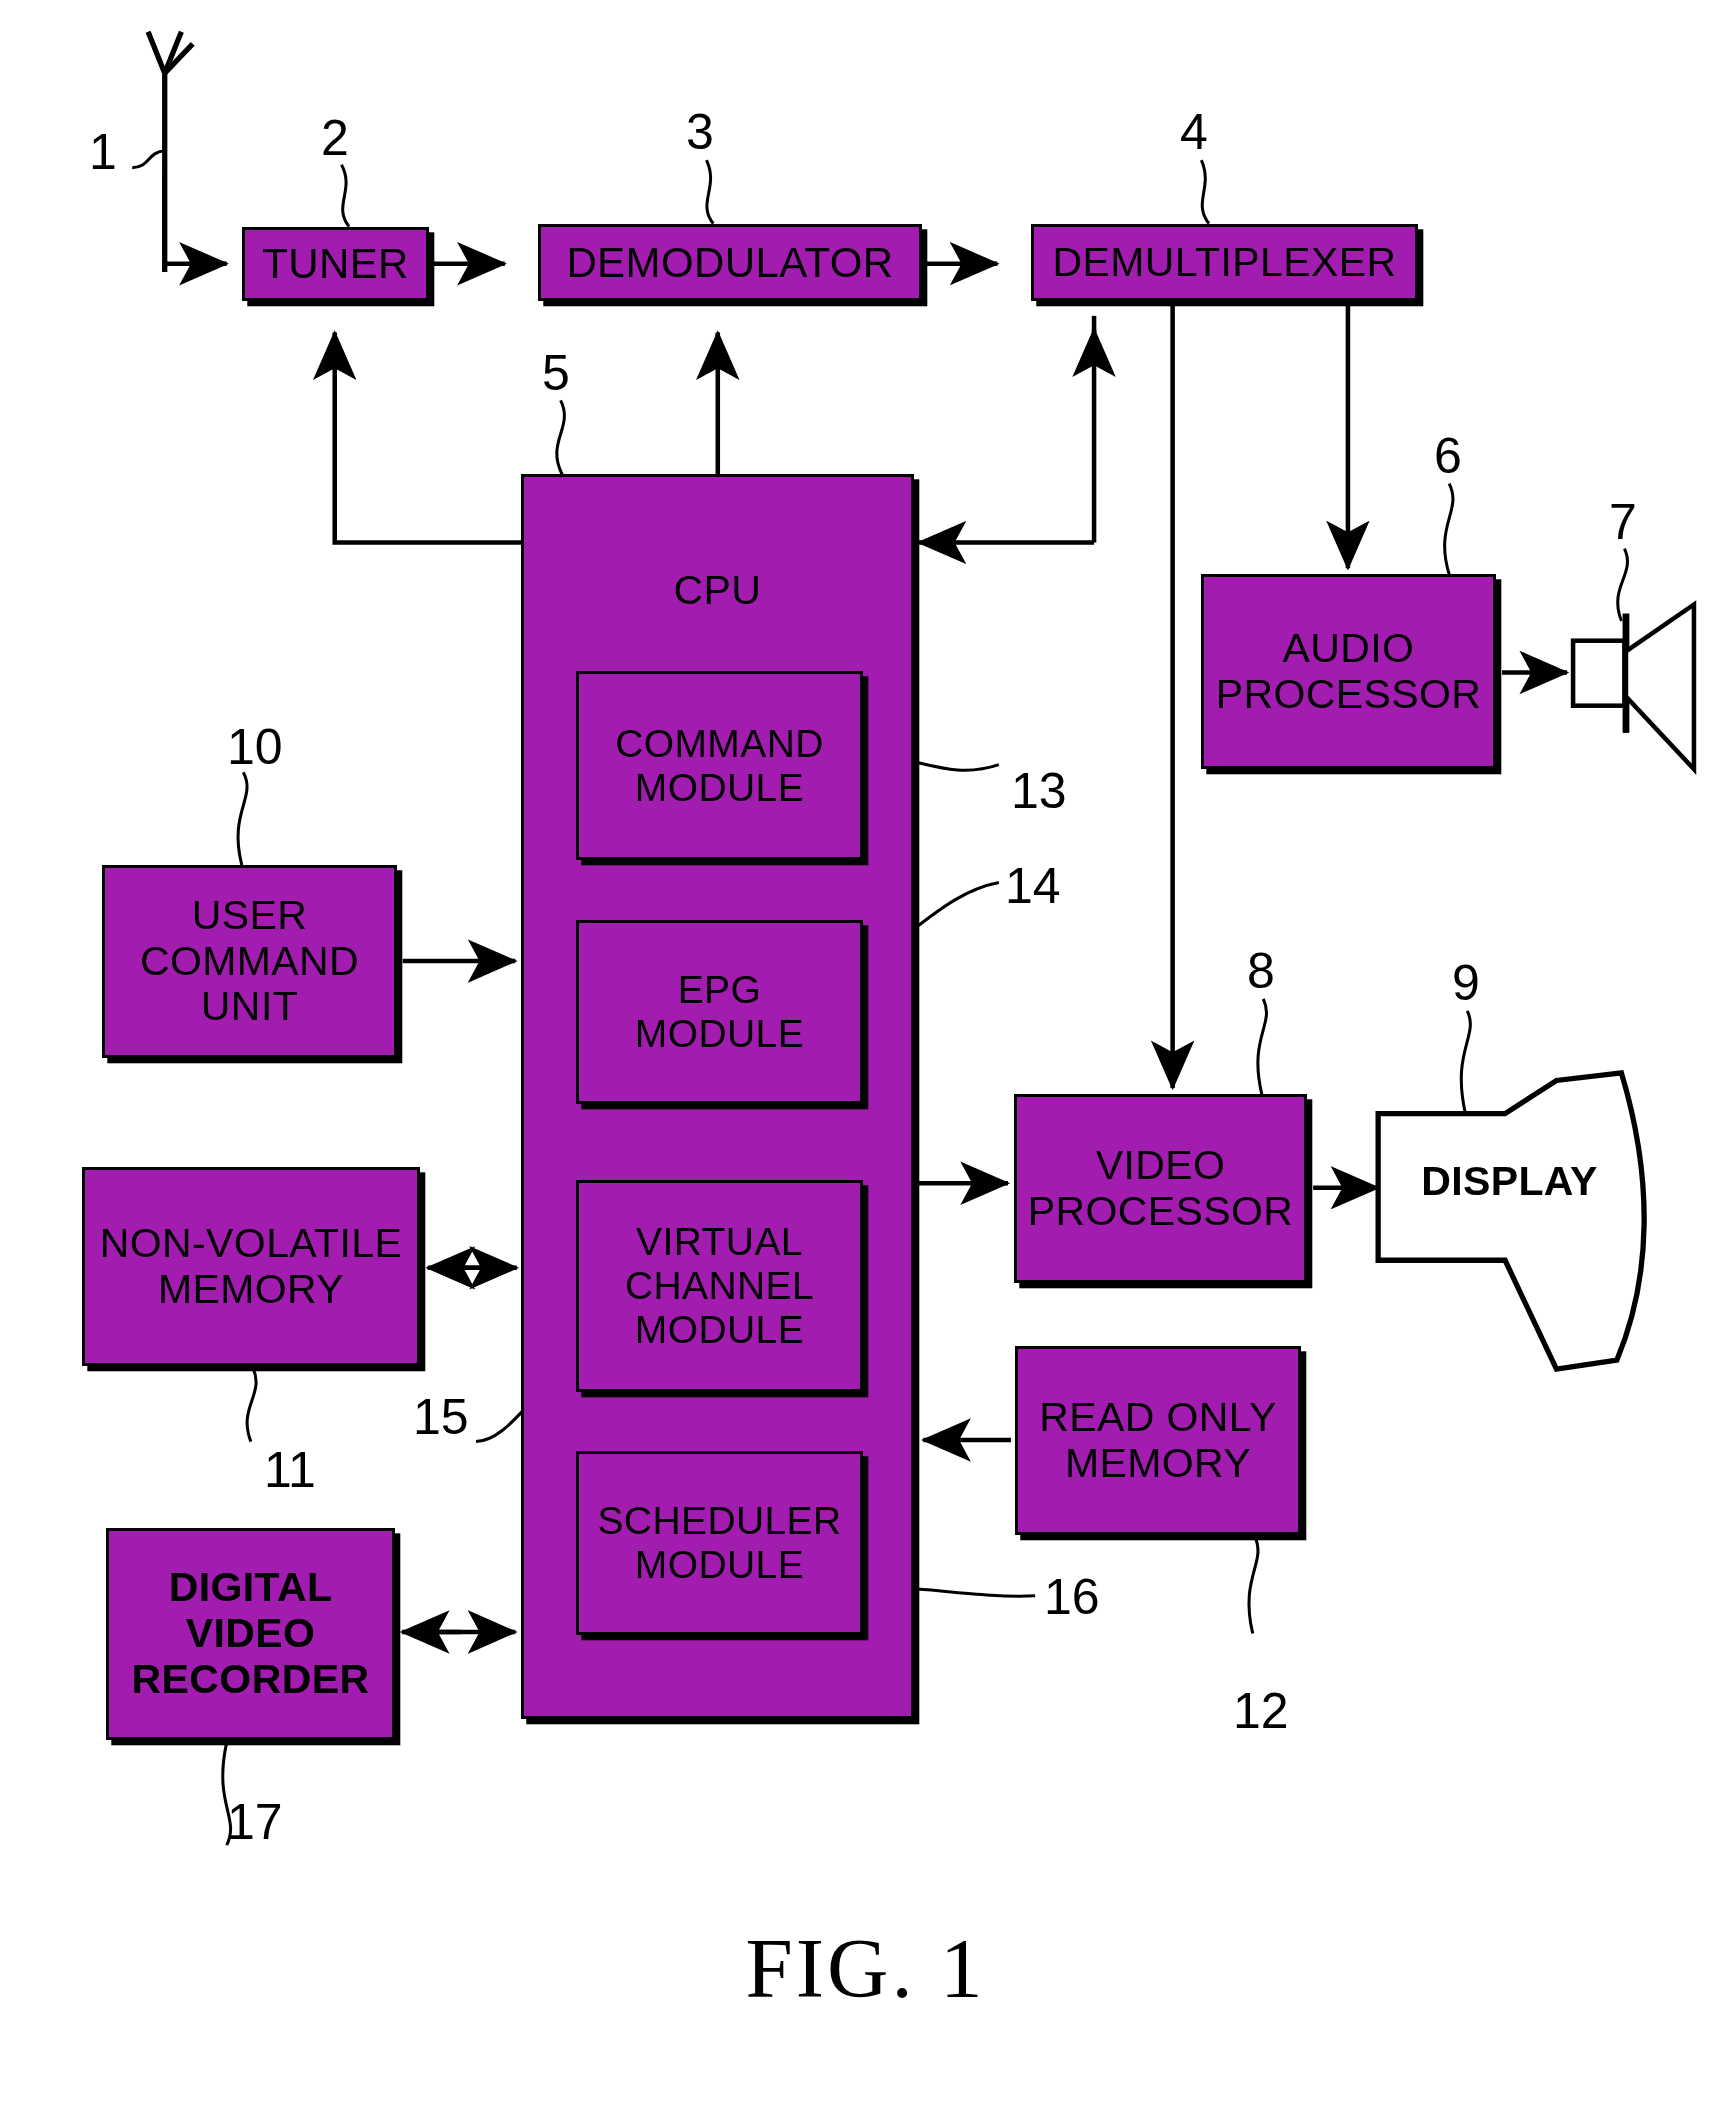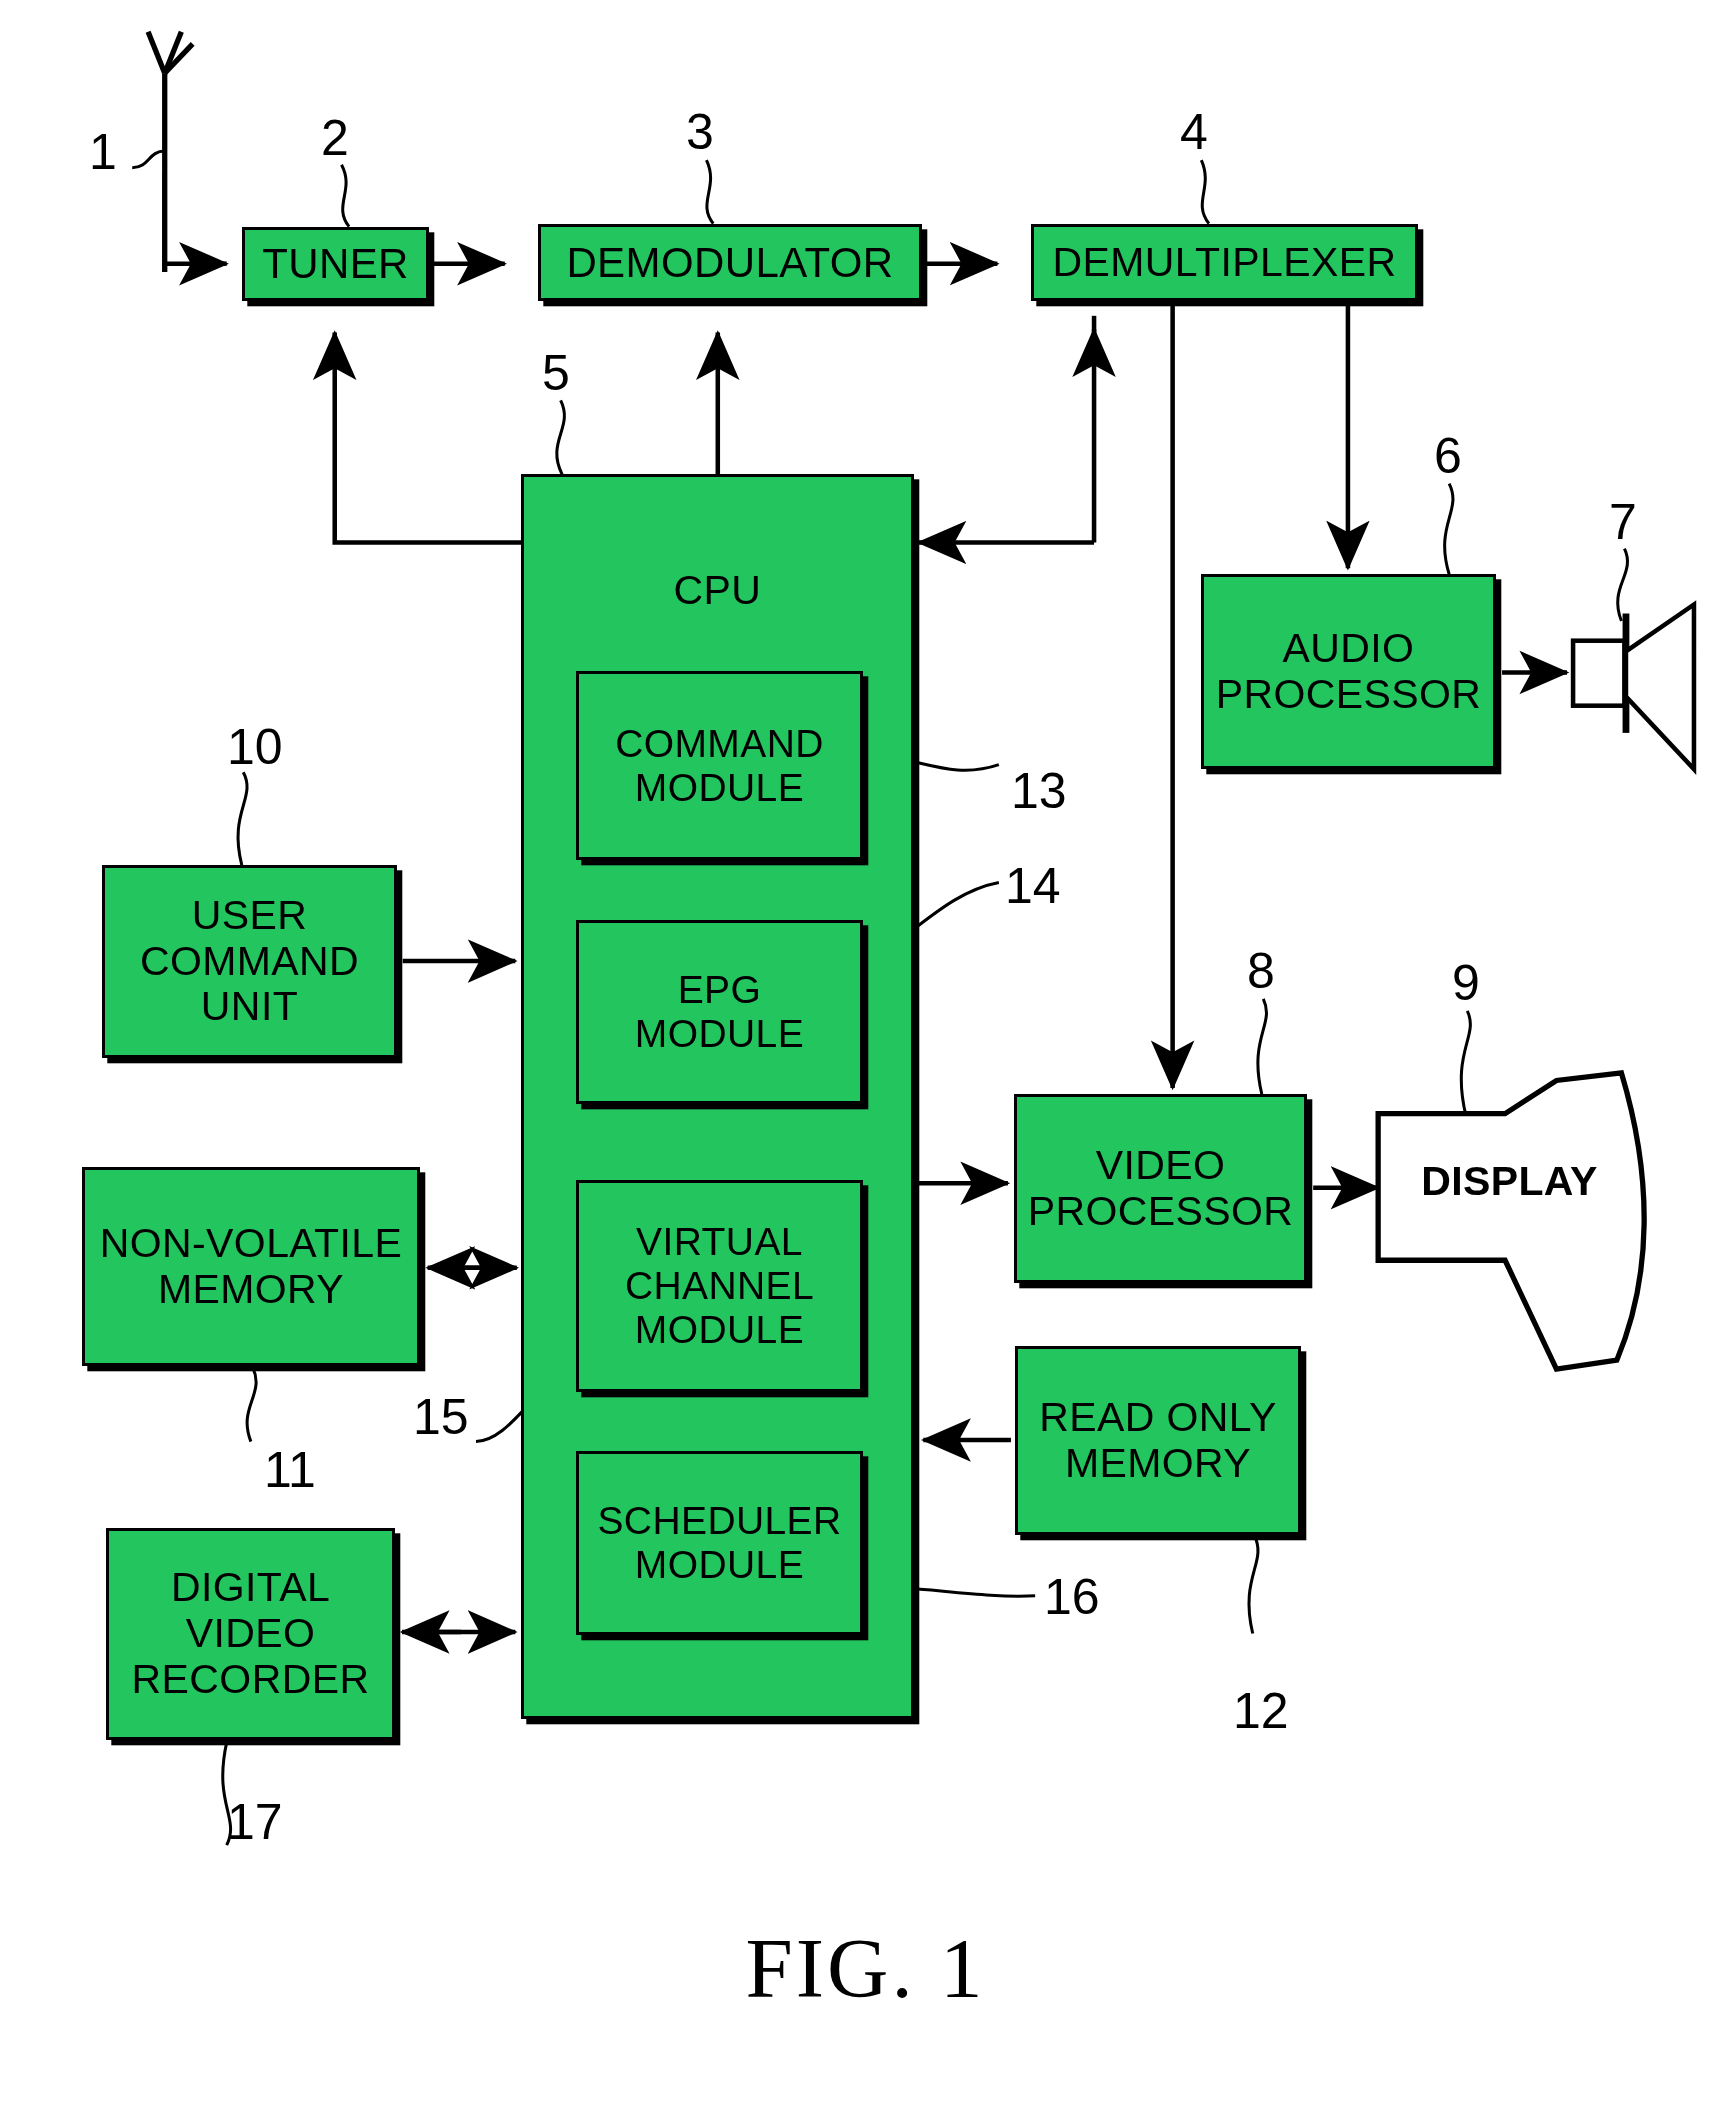--- a/index.html
+++ b/index.html
@@ -23,21 +23,21 @@
     left: 0;
     top: 0;
     width: 1731px;
     height: 2108px;
   }
 
   
   .blk {
     position: absolute;
     box-sizing: border-box;
-    background: #22c55e;
+    background: #a21caf;
     border: 3.8px solid #000000;
     box-shadow: 5.3px 5.3px 0 0 #000000;
     display: flex;
     align-items: center;
     justify-content: center;
     text-align: center;
     color: #000000;
     line-height: 1.12;
     letter-spacing: 0.4px;
     z-index: 3;
@@ -80,21 +80,21 @@
   #blk-cpu          { left: 521px;  top: 474px;  width: 393px; height: 1245px; font-size: 41px;
                       align-items: flex-start; justify-content: center; padding-top: 91px; }
 
   #blk-command      { left: 576px;  top: 671px;  width: 287px; height: 189px; font-size: 39px; }
   #blk-epg          { left: 576px;  top: 920px; width: 287px; height: 184px; font-size: 39px; }
   #blk-virtual      { left: 576px;  top: 1180px; width: 287px; height: 212px; font-size: 39px; }
   #blk-scheduler    { left: 576px;  top: 1451px; width: 287px; height: 184px; font-size: 39px; }
 
   #blk-user-command { left: 102px;  top: 865px; width: 295px; height: 193px; font-size: 41px; justify-content: center; }
   #blk-nvm          { left: 82px;  top: 1167px; width: 338px; height: 199px; font-size: 41px; }
-  #blk-dvr          { left: 106px;  top: 1528px; width: 289px; height: 212px; font-size: 41px; }
+  #blk-dvr          { left: 106px;  top: 1528px; width: 289px; height: 212px; font-size: 41px; font-weight: bold; }
 
   #blk-audio        { left: 1201px; top: 574px;  width: 295px; height: 195px; font-size: 41px; }
   #blk-video        { left: 1014px; top: 1094px; width: 293px; height: 189px; font-size: 41px; }
   #blk-rom          { left: 1015px; top: 1346px; width: 286px; height: 189px; font-size: 41px; }
 
   
   #lbl-display {
     position: absolute;
     left: 1396px;
     top: 1158px;

